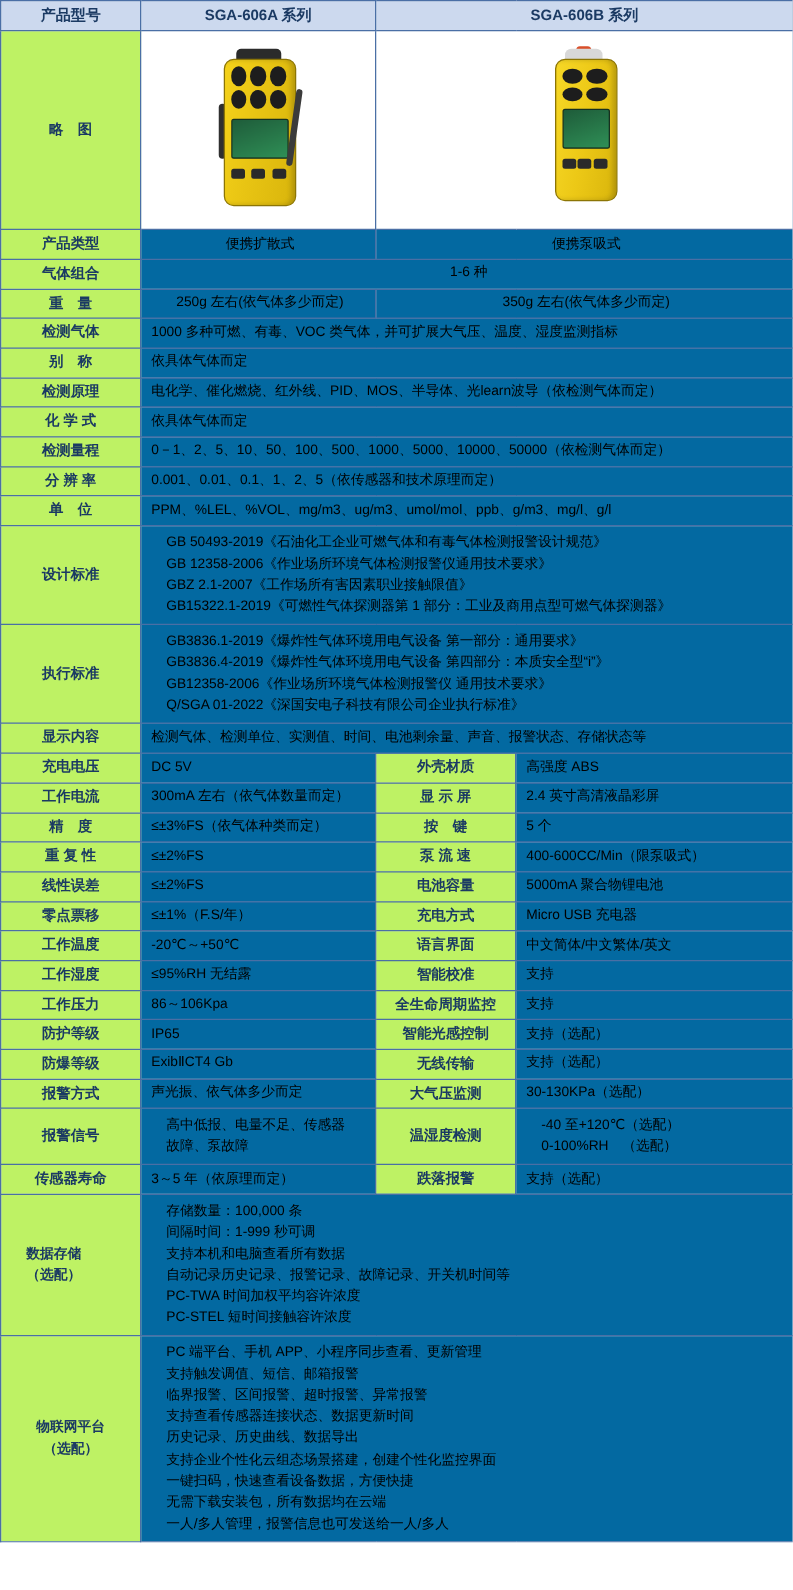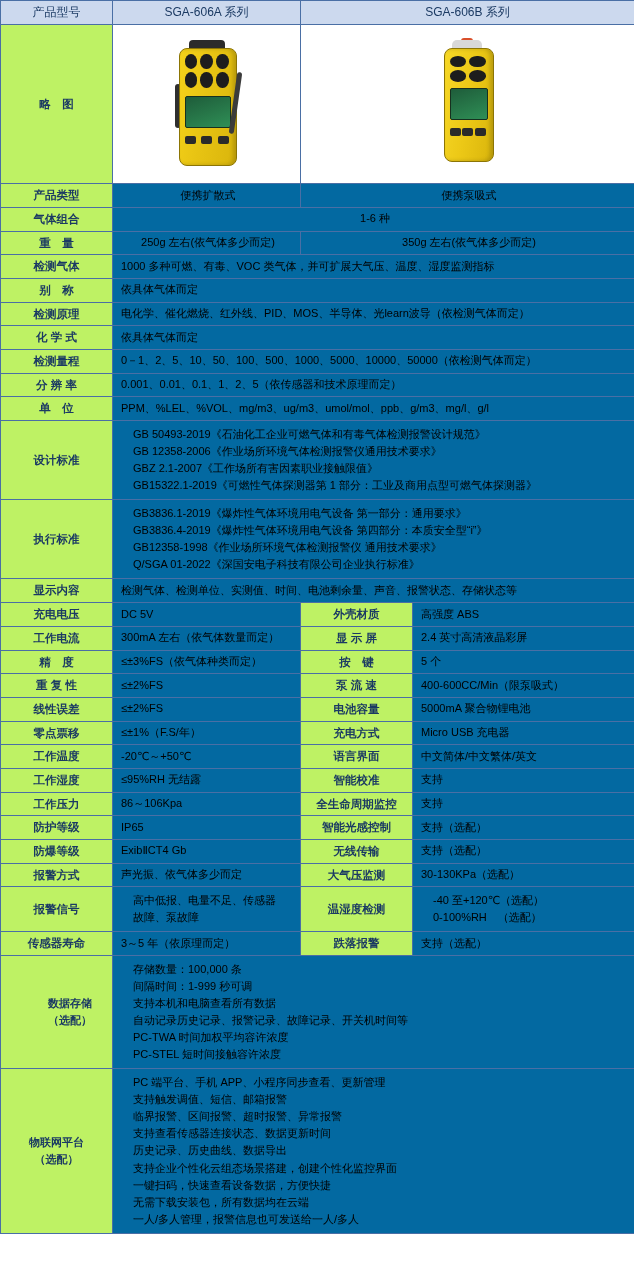--- a/index.html
+++ b/index.html
@@ -32,21 +32,21 @@
   .val{
     background:#0369a1;
     text-align:left;
     font-size:11px;
     padding-left:8px;
   }
   .val.center{text-align:center;}
   .hdr{
     background:#ccd9ee;
     text-align:center;
-    font-weight:normal;
+    font-weight:bold;
     color:#1b3a63;
     font-size:12px;
   }
   .imgcell{
     background:#ffffff;
     text-align:center;
     height:150px;
     padding:4px;
   }
   .multi{
@@ -239,21 +239,21 @@
     <td class="val multi" colspan="3">GB 50493-2019《石油化工企业可燃气体和有毒气体检测报警设计规范》
 GB 12358-2006《作业场所环境气体检测报警仪通用技术要求》
 GBZ 2.1-2007《工作场所有害因素职业接触限值》
 GB15322.1-2019《可燃性气体探测器第 1 部分：工业及商用点型可燃气体探测器》</td>
   </tr>
 
   <tr>
     <td class="lbl">执行标准</td>
     <td class="val multi" colspan="3">GB3836.1-2019《爆炸性气体环境用电气设备 第一部分：通用要求》
 GB3836.4-2019《爆炸性气体环境用电气设备 第四部分：本质安全型“i”》
-GB12358-1998《作业场所环境气体检测报警仪 通用技术要求》
+GB12358-2006《作业场所环境气体检测报警仪 通用技术要求》
 Q/SGA 01-2022《深国安电子科技有限公司企业执行标准》</td>
   </tr>
 
   <tr>
     <td class="lbl">显示内容</td>
     <td class="val" colspan="3">检测气体、检测单位、实测值、时间、电池剩余量、声音、报警状态、存储状态等</td>
   </tr>
 
   <tr>
     <td class="lbl">充电电压</td>
@@ -338,21 +338,21 @@
   </tr>
 
   <tr>
     <td class="lbl">传感器寿命</td>
     <td class="val">3～5 年（依原理而定）</td>
     <td class="lbl">跌落报警</td>
     <td class="val">支持（选配）</td>
   </tr>
 
   <tr>
-    <td class="lbl multi" style="text-align:right">数据存储
+    <td class="lbl multi" style="text-align:left">数据存储
 （选配）</td>
     <td class="val multi" colspan="3">存储数量：100,000 条
 间隔时间：1-999 秒可调
 支持本机和电脑查看所有数据
 自动记录历史记录、报警记录、故障记录、开关机时间等
 PC-TWA 时间加权平均容许浓度
 PC-STEL 短时间接触容许浓度</td>
   </tr>
 
   <tr>

